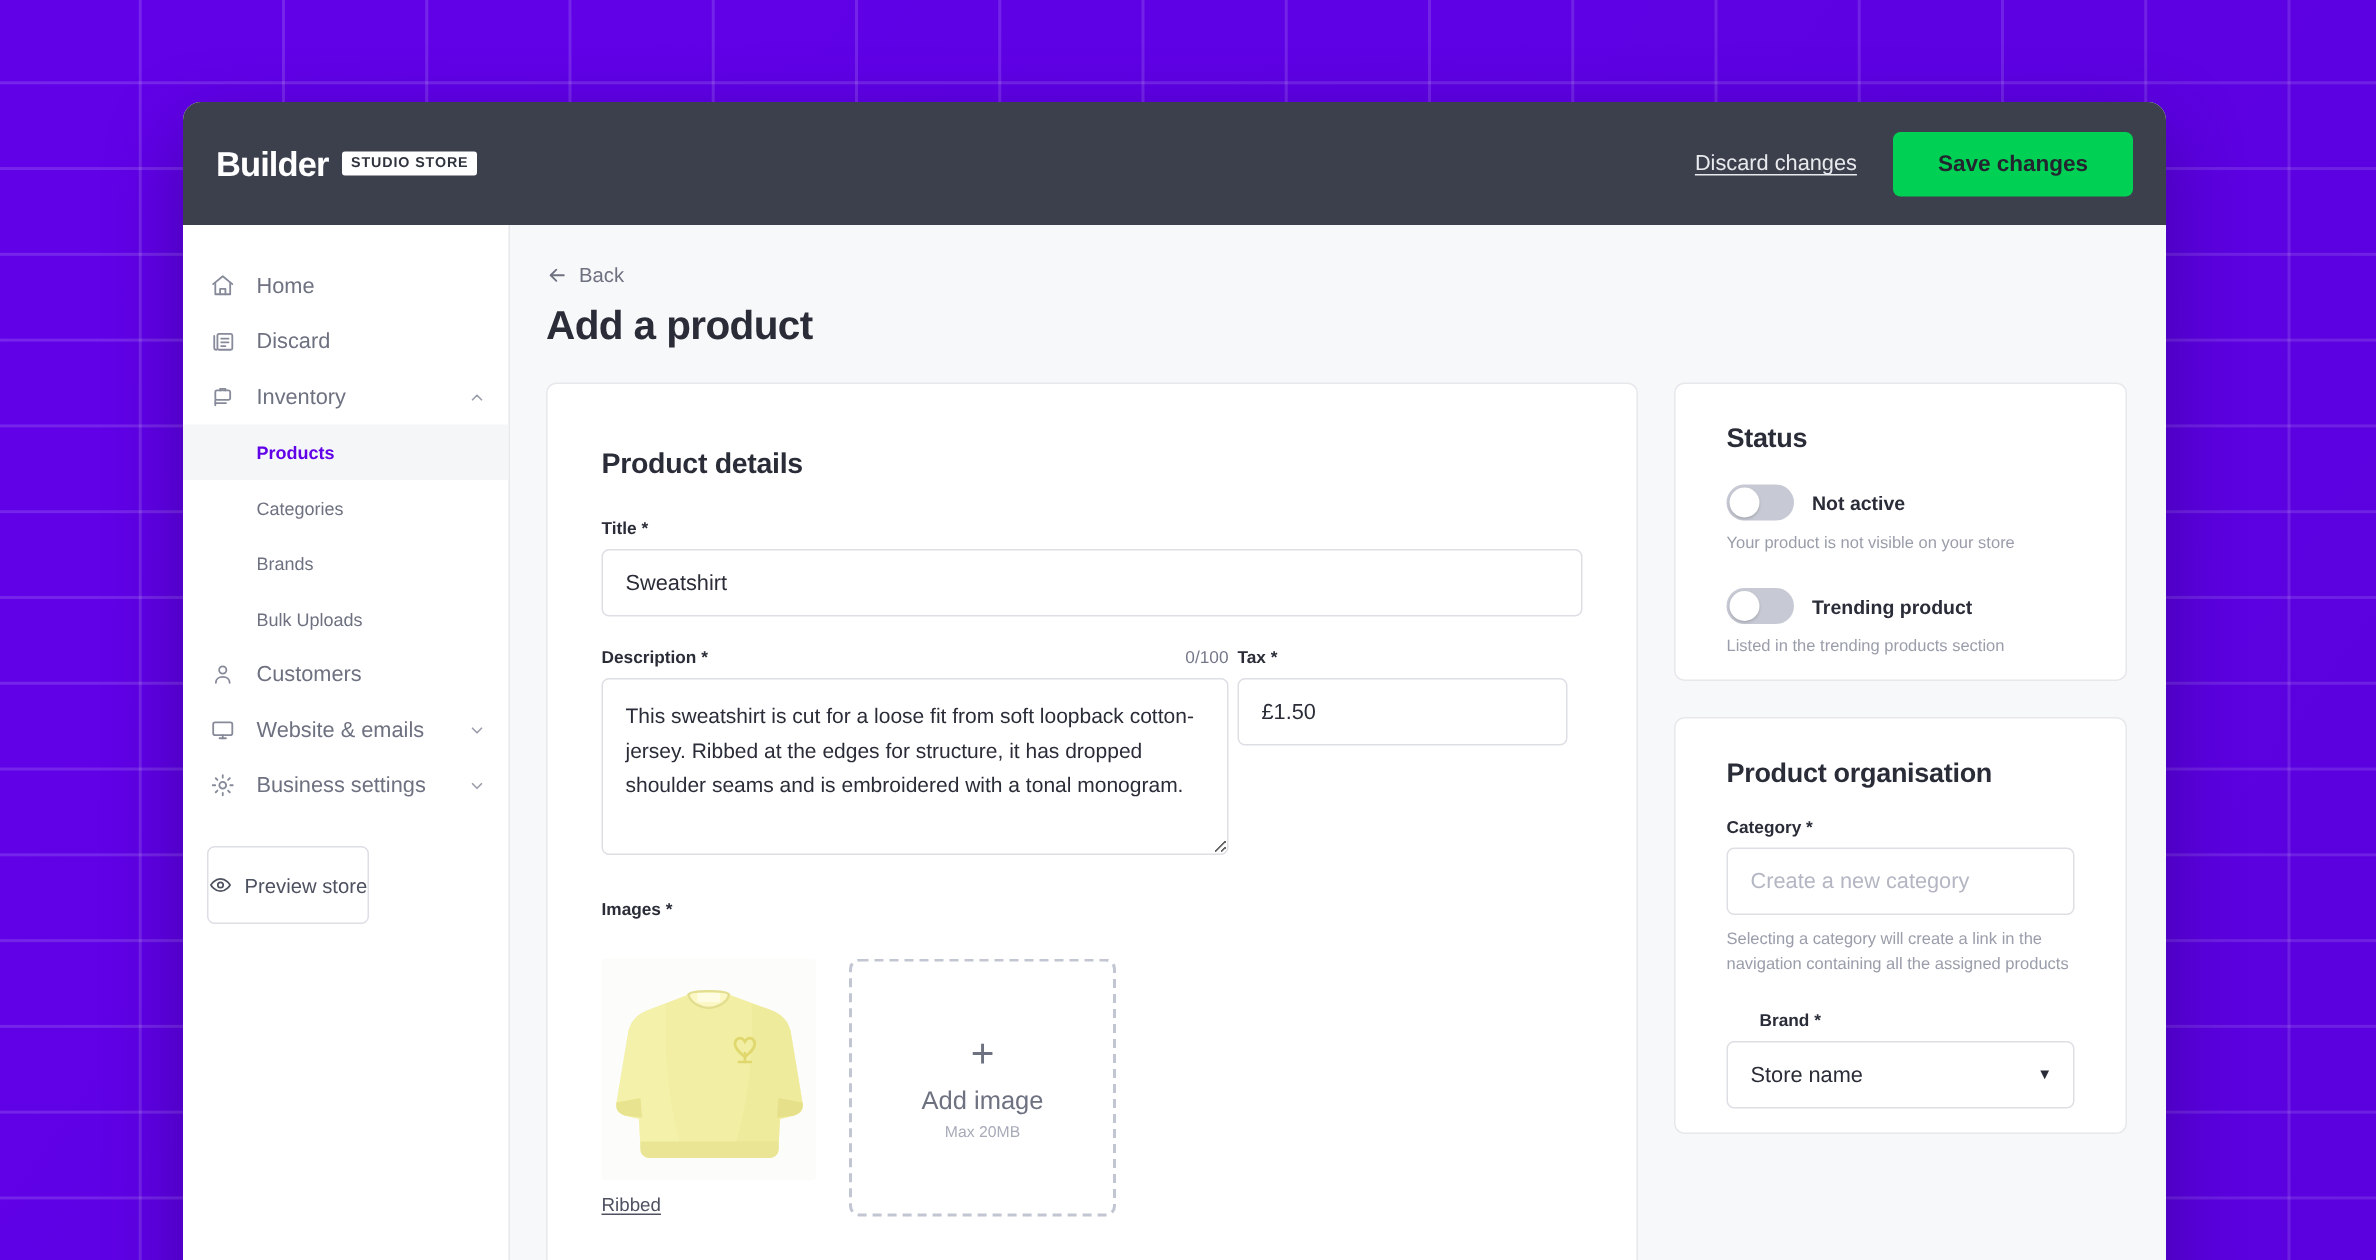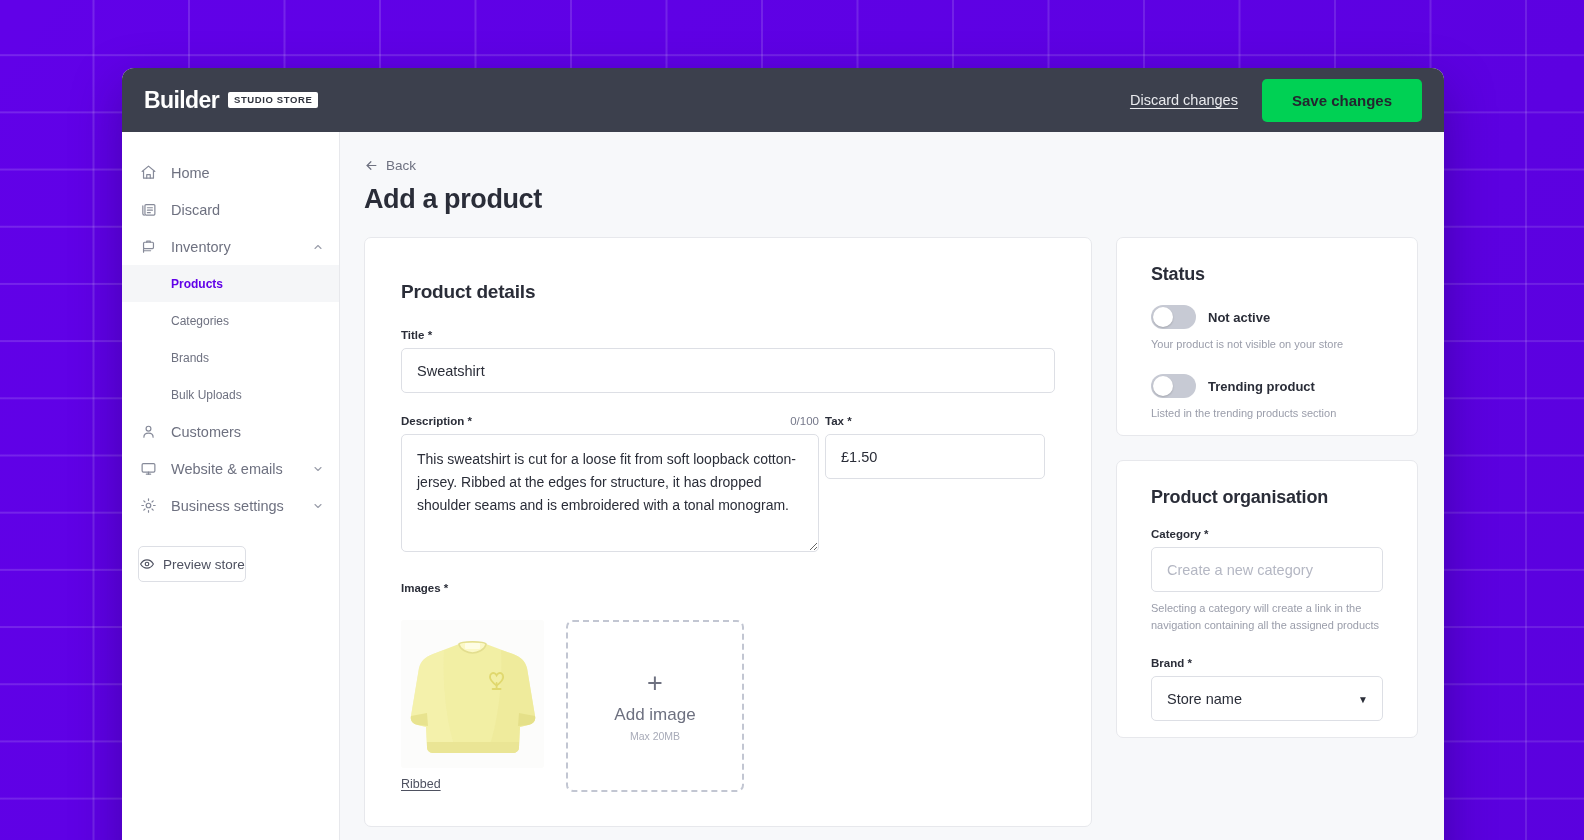--- a/index.html
+++ b/index.html
@@ -29,21 +29,21 @@
     left: 122px; top: 68px;
     width: 1322px; height: 820px;
     border-radius: 12px 12px 0 0;
     overflow: hidden;
     box-shadow: 0 18px 50px rgba(20,0,70,0.35);
     background: #fff;
   }
 
   
   .topbar {
-    height: 64px;
+    height: 82px;
     background: #3C404D;
     display: flex; align-items: center;
     padding: 0 22px 0 22px;
     position: relative;
   }
   .logo { display: flex; align-items: center; gap: 9px; }
   .logo-text {
     color: #fff; font-size: 23px; font-weight: 700;
     letter-spacing: -0.6px;
   }
@@ -107,21 +107,21 @@
     color: #6E7180;
     cursor: pointer;
   }
   .nav-sub.active {
     background: #F5F6F8;
     color: #6101E8;
     font-weight: 700;
   }
   .preview-btn {
     margin: 22px 16px 0 16px;
-    height: 36px;
+    height: 52px;
     border: 1px solid #DDDFE5;
     border-radius: 5px;
     background: #fff;
     display: flex; align-items: center; justify-content: center;
     gap: 8px;
     font-size: 13.5px; color: #4E5160;
     cursor: pointer;
     font-family: inherit;
   }
 
@@ -246,21 +246,21 @@
     font-size: 11px; color: #9A9DAA;
     line-height: 1.5; margin-top: 8px;
   }
   .select-wrap { position: relative; }
   .select-caret {
     position: absolute; right: 15px; top: 50%;
     transform: translateY(-50%);
     font-size: 10px; color: #2A2D38;
     pointer-events: none;
   }
-  .mt24 { margin-top: 24px; }
+  .mt24 { margin-top: 24px; margin-left: 22px; }
 </style>
 </head>
 <body>
 
 <div class="bg-shade"></div>
 
 <div class="app-window">
 
   <div class="topbar">
     <div class="logo">

